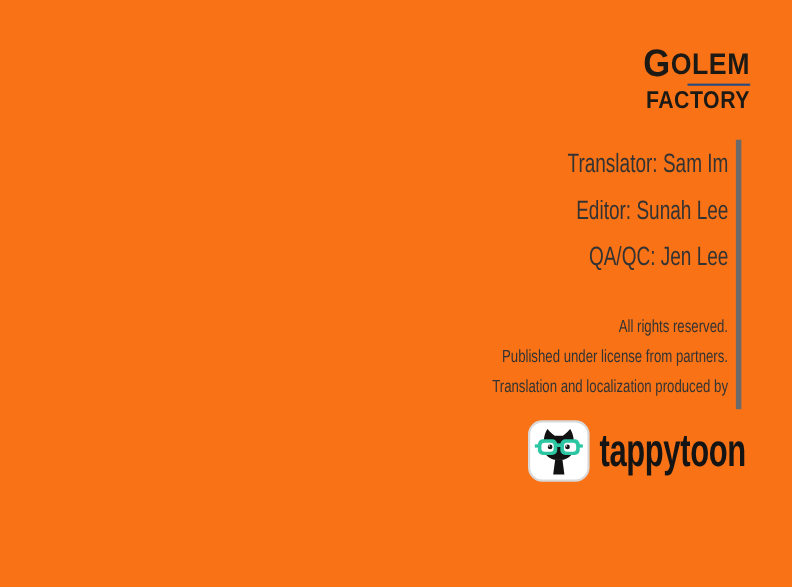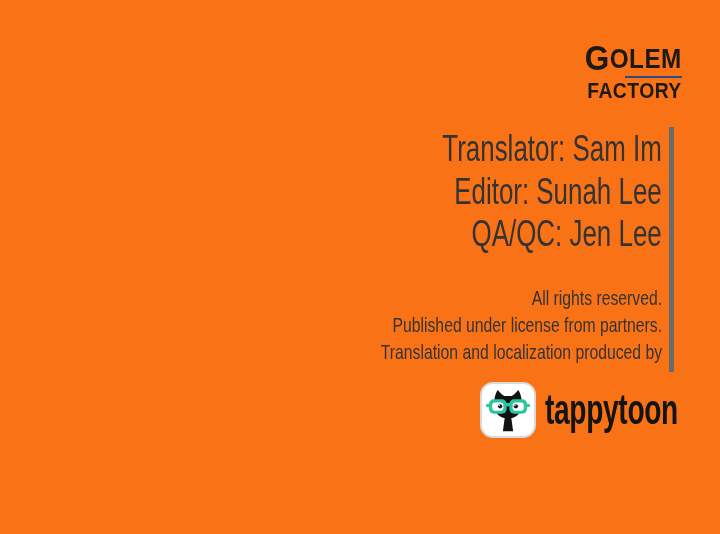--- a/index.html
+++ b/index.html
@@ -53,38 +53,38 @@
   }
 
   
   .credits {
     position: absolute;
     top: 128px;
     right: 58px;
     text-align: right;
     color: #333333;
     font-weight: 300;
-    font-size: 36px;
+    font-size: 24px;
   }
   .credit-line {
     line-height: 42.5px;
     white-space: nowrap;
     transform: scaleX(0.72);
     transform-origin: 100% 50%;
   }
 
   
   .rights {
     position: absolute;
     top: 284px;
     right: 58px;
     text-align: right;
     color: #333333;
     font-weight: 300;
-    font-size: 21px;
+    font-size: 16px;
   }
   .rights-line {
     line-height: 27px;
     white-space: nowrap;
     transform: scaleX(0.75);
     transform-origin: 100% 50%;
   }
 
   
   .vbar {

